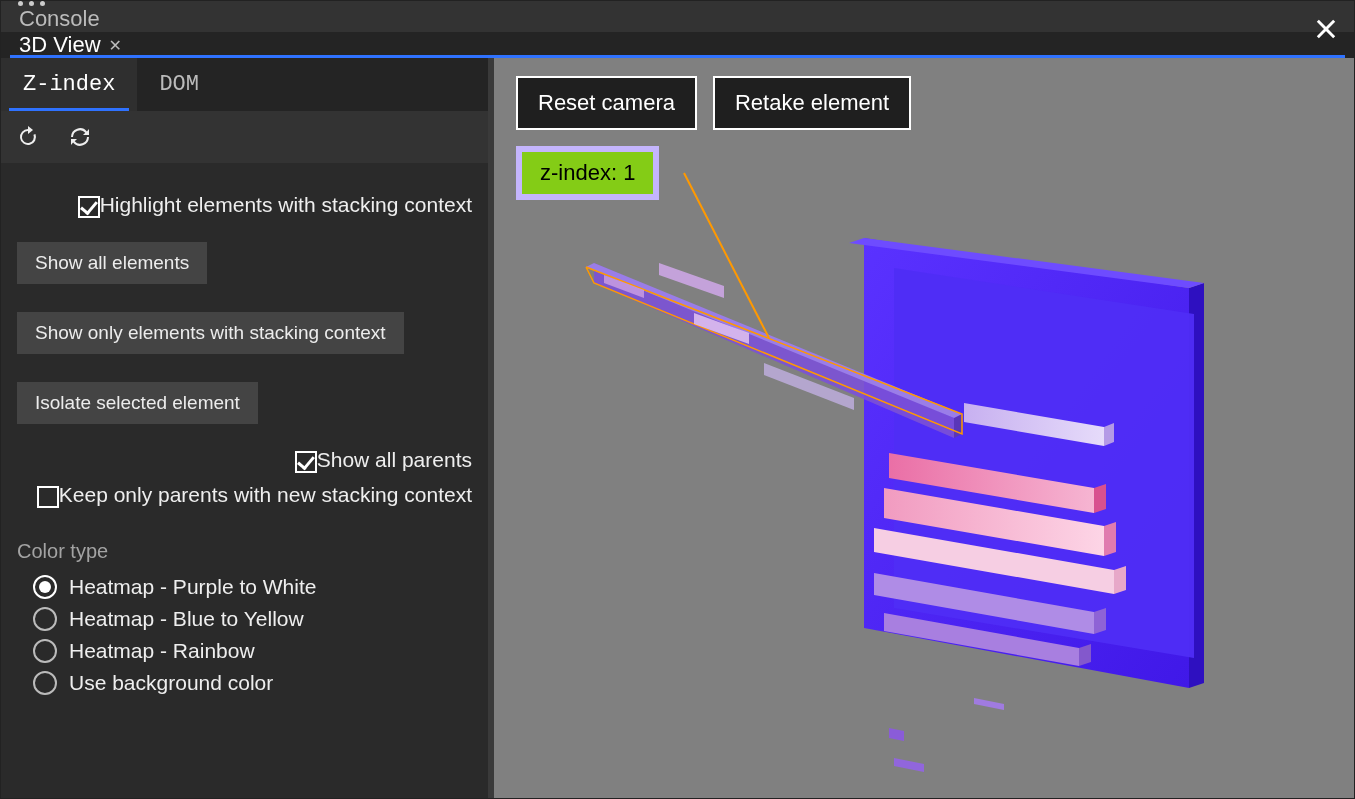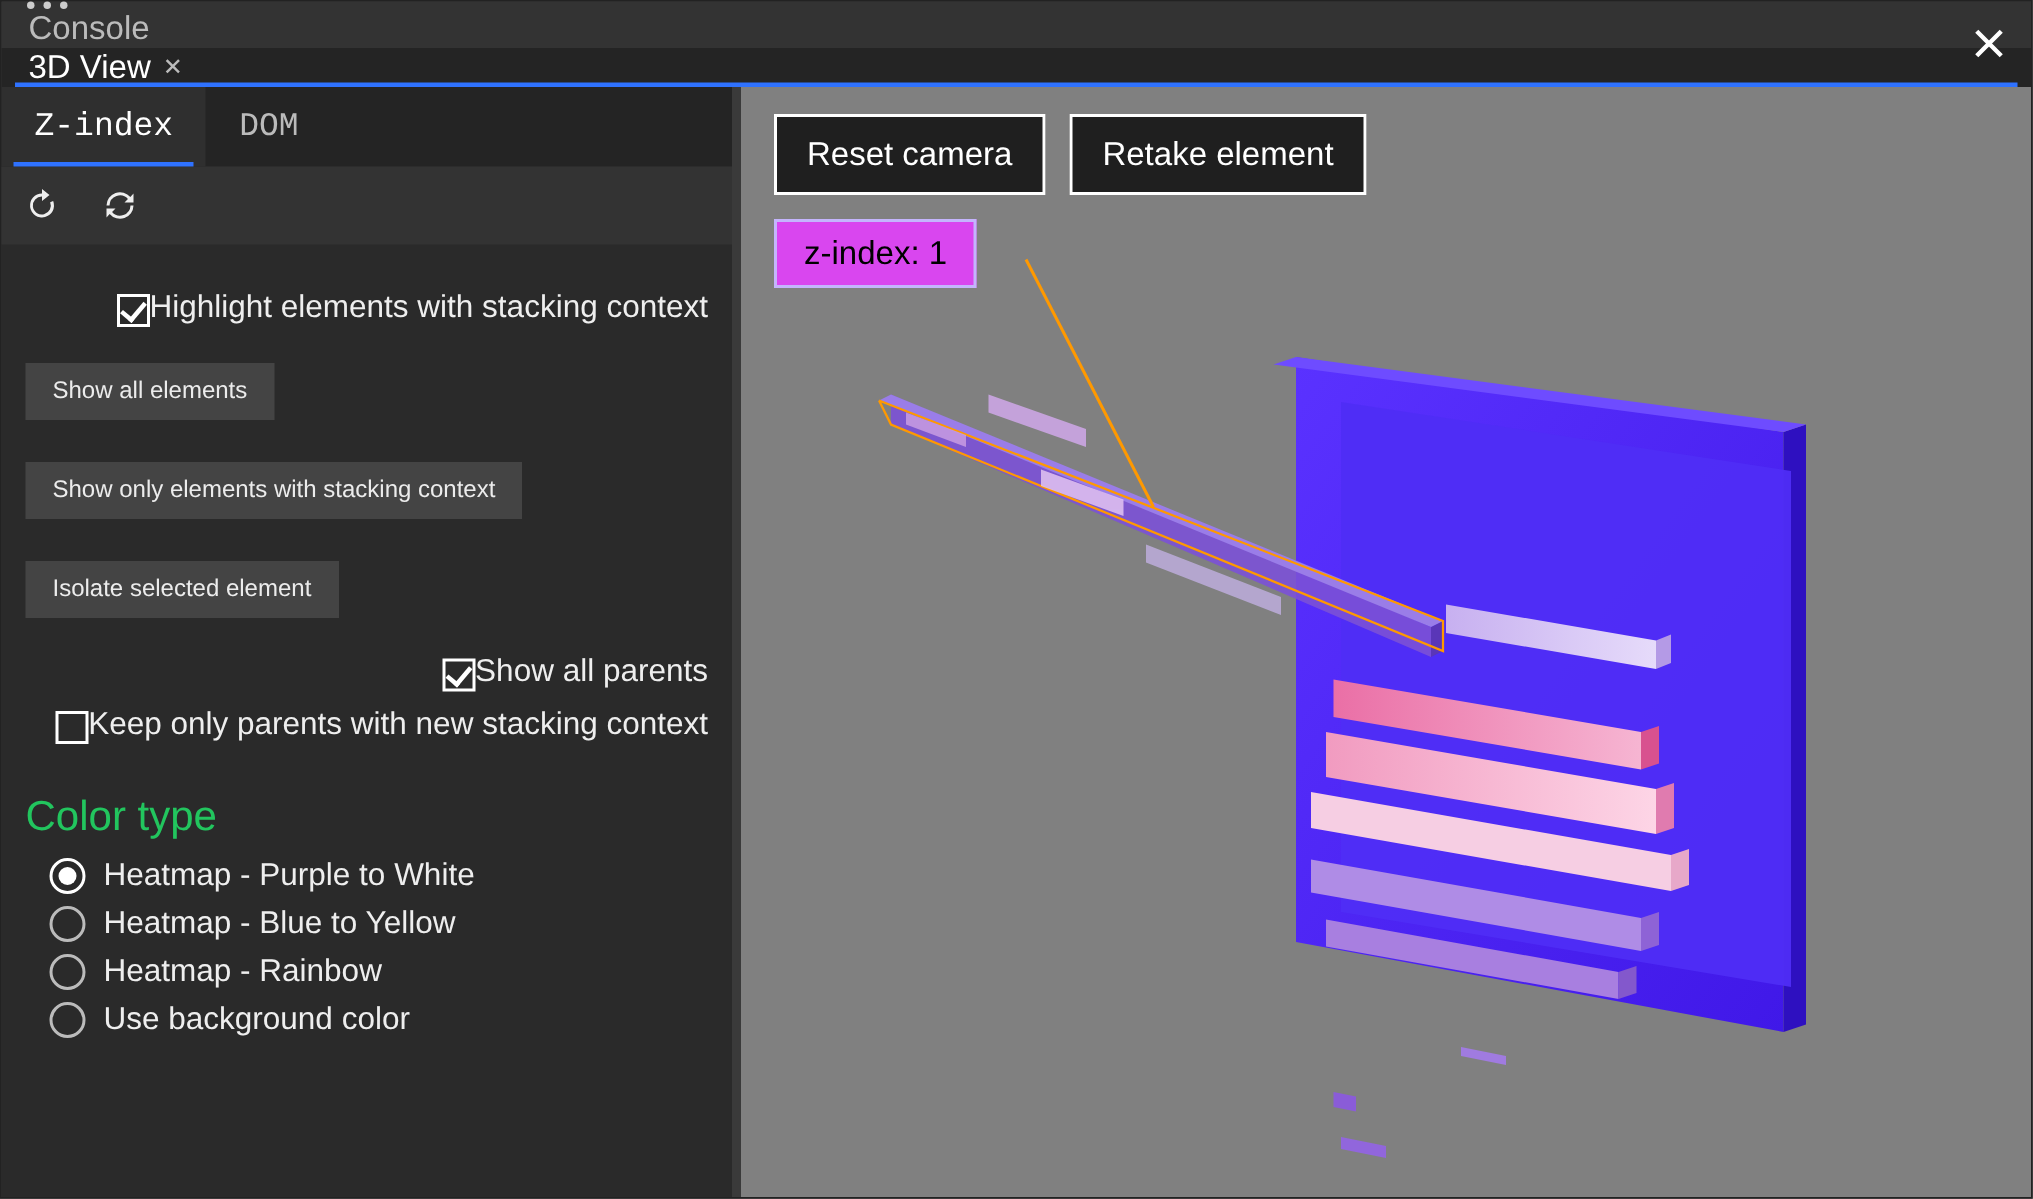--- a/index.html
+++ b/index.html
@@ -29,36 +29,36 @@
   .subtab.active::after { content:""; position:absolute; left:8px; right:8px; bottom:0; height:3px; background:#2f72ff; }
   .subtab.inactive { color: #bbb; }
   .iconbar { height: 52px; background: #333; display: flex; align-items:center; padding-left: 12px; gap: 22px; }
   .iconbtn { width: 30px; height: 30px; display:flex; align-items:center; justify-content:center; cursor:pointer; }
   .iconbtn svg { width: 24px; height: 24px; fill: #eee; }
 
   .panel-body { flex:1; padding: 20px 16px 16px 16px; overflow:auto; }
   .chk-row { display:flex; align-items:flex-start; margin: 10px 0; font-size: 21px; justify-content: flex-end; }
   .chk { width: 22px; height: 22px; border: 2px solid #fff; display:inline-flex; align-items:center; justify-content:center; flex-shrink:0; margin-top:3px; cursor:pointer; }
   .chk.checked::after { content:""; width:7px; height:13px; border:solid #fff; border-width:0 3px 3px 0; transform: rotate(40deg); margin-top:-3px; }
-  .btn { background: #444; color: #ececec; font-size: 16px; padding: 10px 18px; border:none; cursor:pointer; margin: 14px 0; display:inline-block; }
-
-  .heading { font-size: 28px; margin-top: 32px; margin-bottom: 12px; color: #22c55e; }
+  .btn { background: #444; color: #ececec; font-size: 19px; padding: 10px 18px; border:none; cursor:pointer; margin: 14px 0; display:inline-block; }
+
+  .heading { font-size: 20px; margin-top: 32px; margin-bottom: 12px; color: #a3a3a3; }
   .radio-row { display:flex; align-items:center; gap: 12px; margin: 8px 0; font-size: 21px; cursor:pointer;padding-left:16px; }
   .radio { width: 24px; height: 24px; border: 2px solid #bbb; border-radius:50%; display:inline-flex; align-items:center; justify-content:center; flex-shrink:0; }
   .radio.selected { border-color:#fff; }
   .radio.selected::after { content:""; width:12px; height:12px; background:#fff; border-radius:50%; }
 
   
   .divider { width: 6px; background: #3a3a3a; cursor: col-resize; }
 
   
   .viewport { flex:1; background: #808080; position: relative; overflow:hidden; }
   .vp-toolbar { position:absolute; top:18px; left:22px; display:flex; gap:16px; z-index:5; }
   .vp-btn { background:#1f1f1f; color:#fff; font-size:22px; font-weight:500; padding: 12px 20px; border:2px solid #fff; cursor:pointer; }
-  .tooltip { position:absolute; top:88px; left:22px; background:#d946ef; color:#000; border:2px solid #c4b5fd; padding:8px 18px; font-size:22px; z-index:5; }
+  .tooltip { position:absolute; top:88px; left:22px; background:#84cc16; color:#000; border:6px solid #c4b5fd; padding:8px 18px; font-size:22px; z-index:5; }
 
   .leader-line { position:absolute; top:0; left:0; width:100%; height:100%; z-index:4; pointer-events:none; }
 
   .scene { position:absolute; top:0; left:0; width:100%; height:100%; pointer-events:none; }
 
 </style>
 </head>
 <body>
 
 <div class="root">

